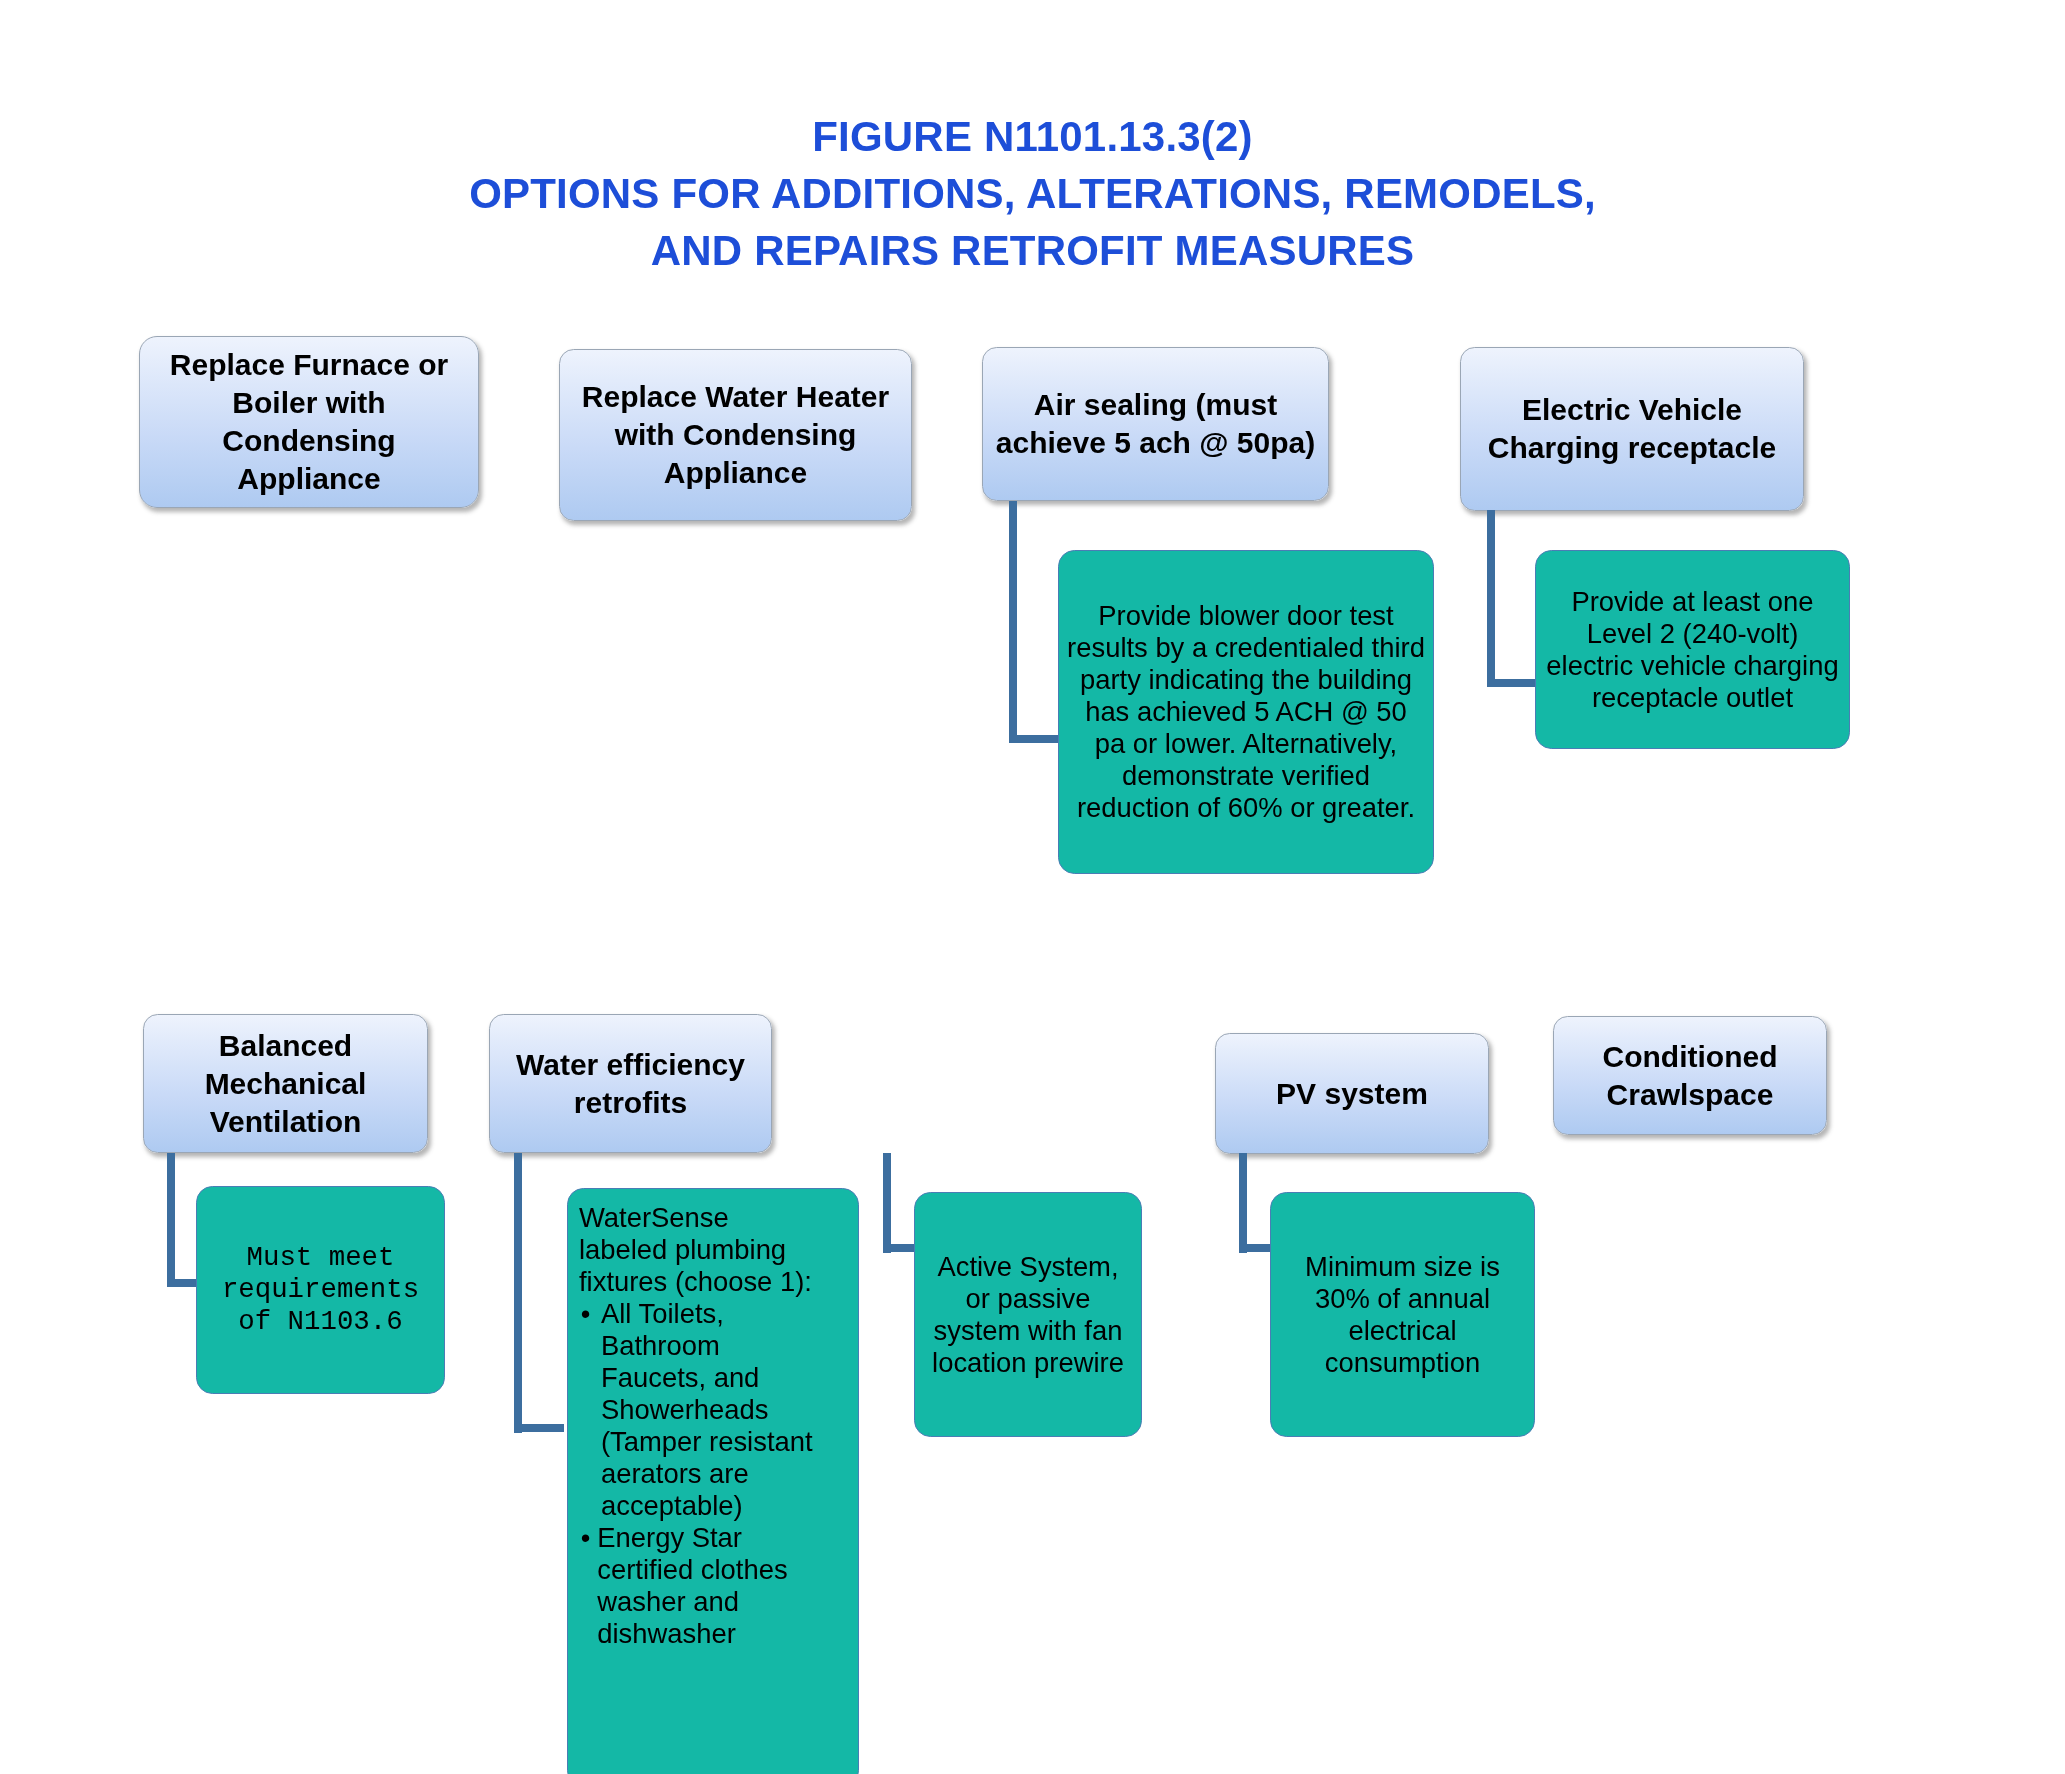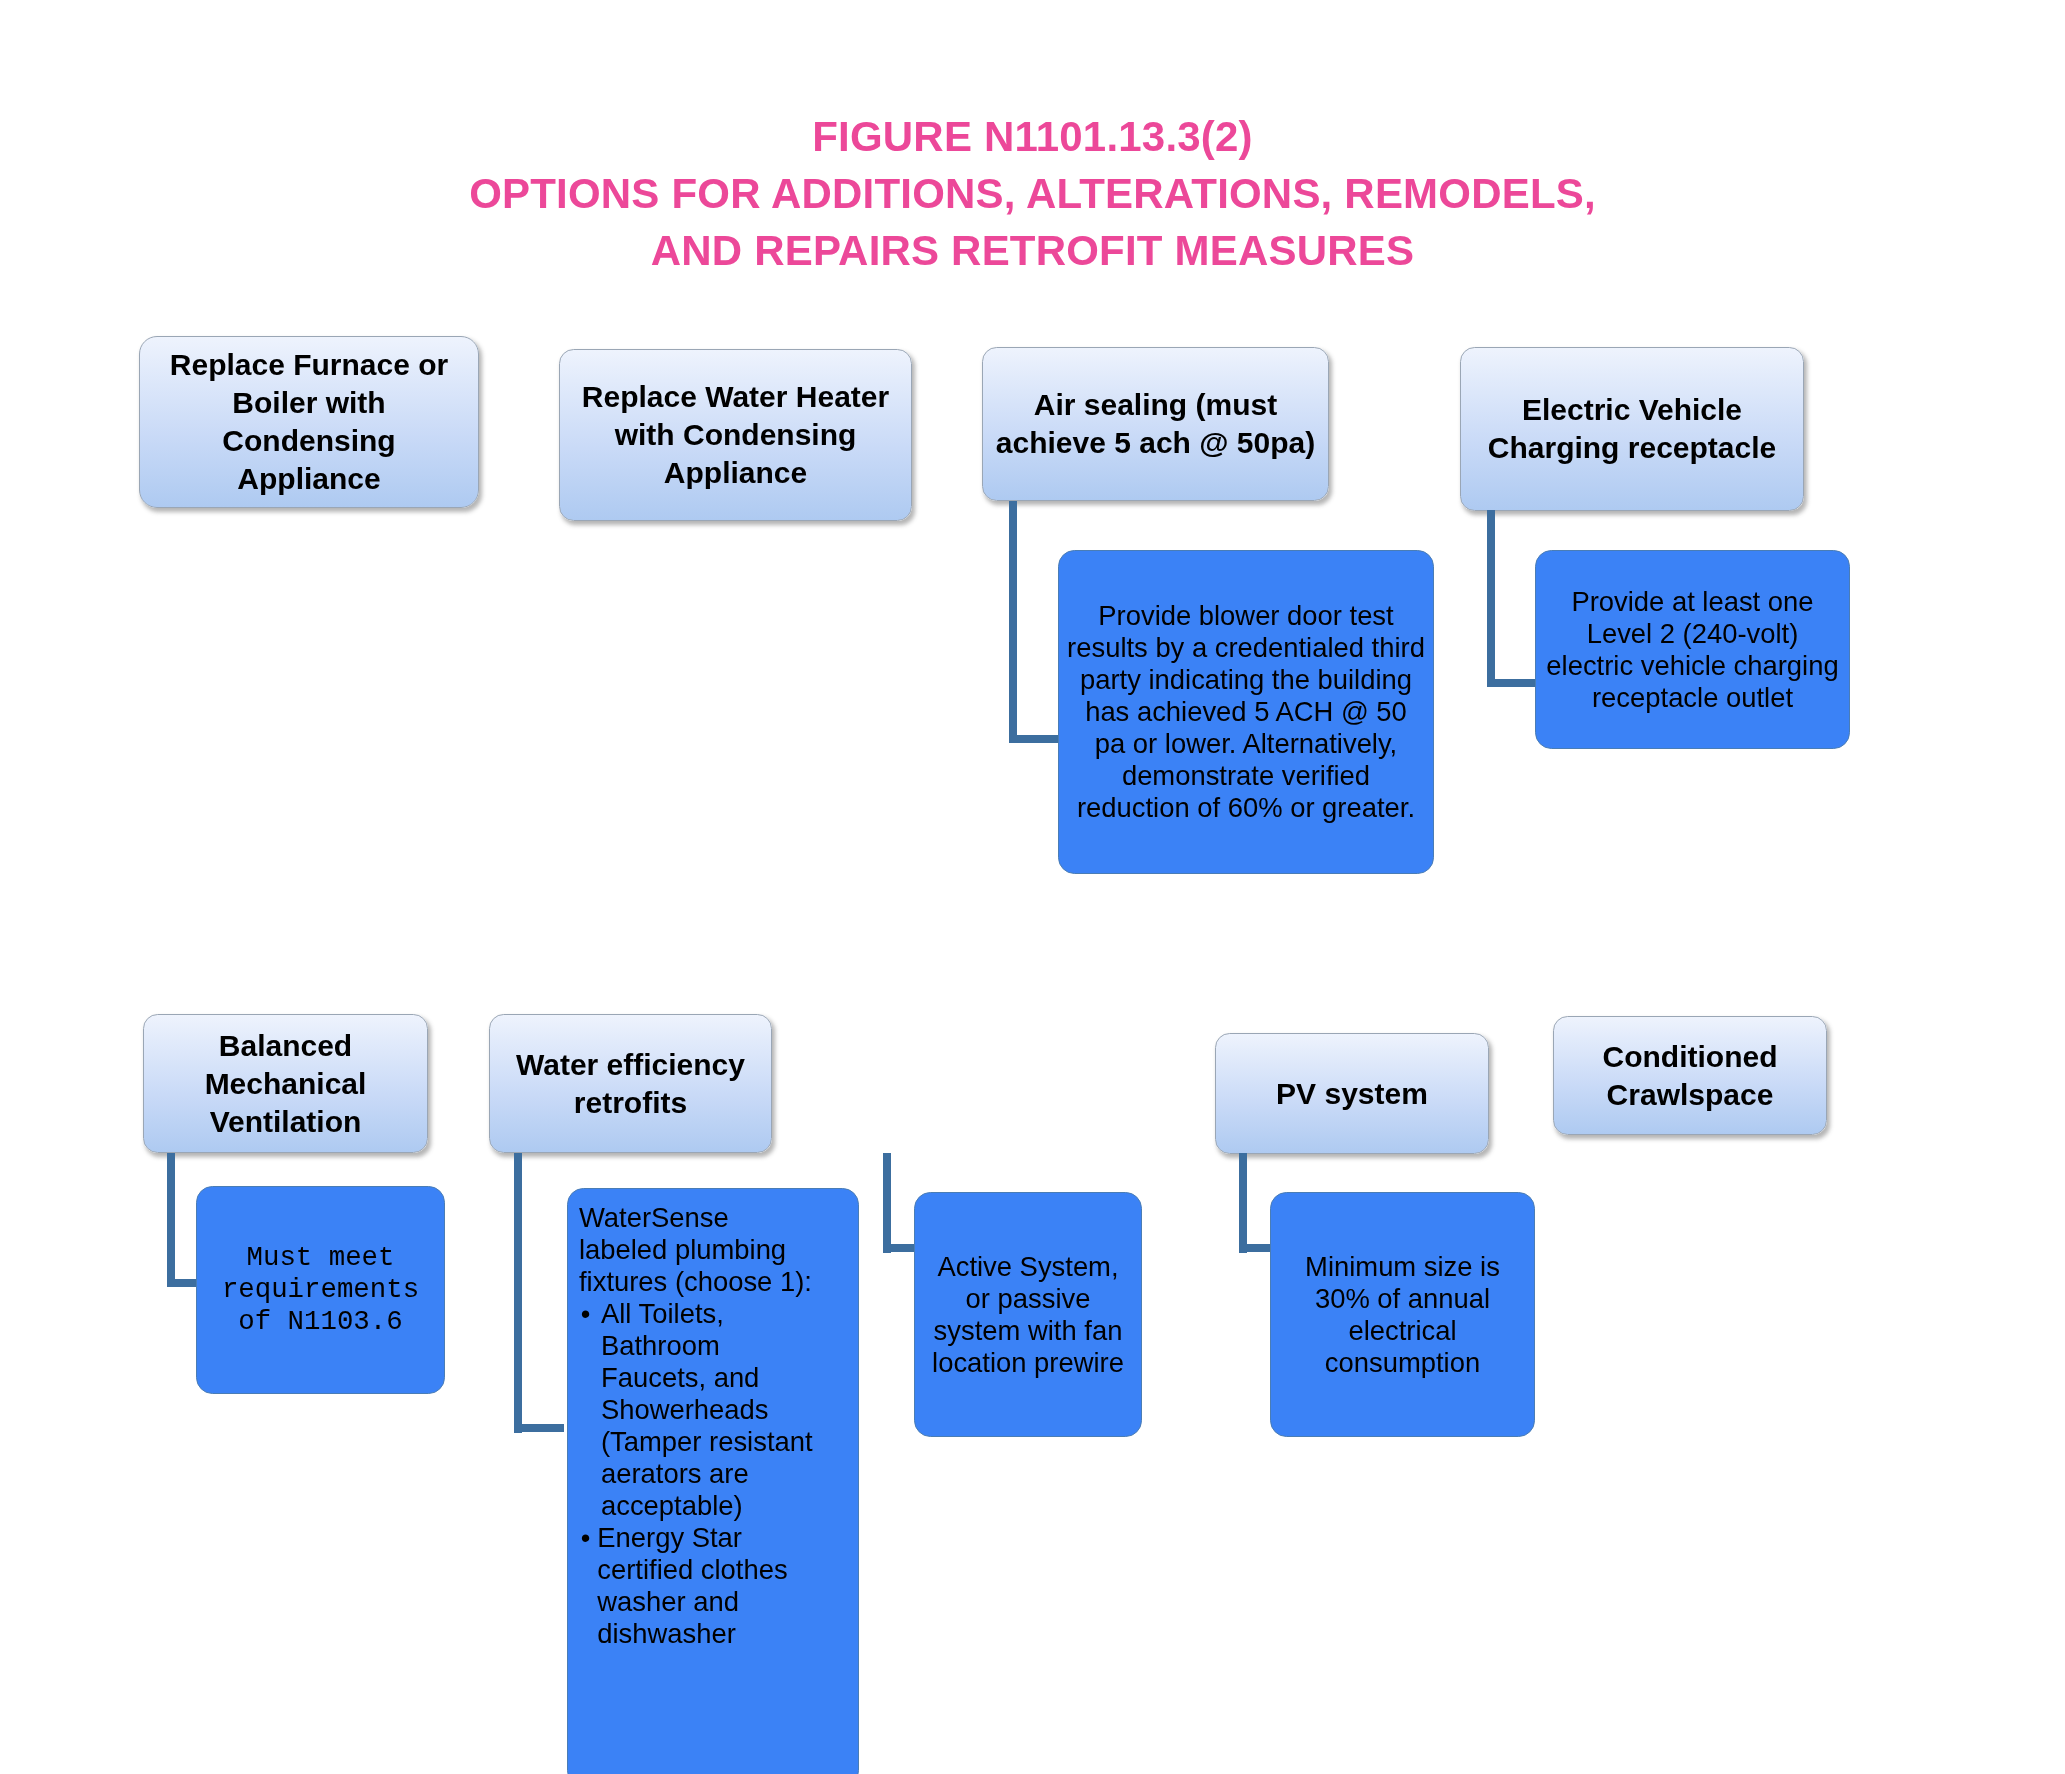--- a/index.html
+++ b/index.html
@@ -13,21 +13,21 @@
   #canvas{position:absolute;left:0;top:0;width:2065px;height:1774px;}
 
   
   .title{
     position:absolute;
     left:0;top:108px;width:2065px;
     text-align:center;
     font-weight:bold;
     font-size:42px;
     line-height:57px;
-    color:#ec4899;
+    color:#1d4ed8;
     letter-spacing:0.2px;
   }
   .title div{white-space:nowrap;}
 
   
   .node{
     position:absolute;
     box-sizing:border-box;
     border:0.9px solid #9aa6b5;
     border-radius:14.6px;
@@ -43,21 +43,21 @@
     line-height:38px;
     padding:5.5px 9.1px;
   }
 
   
   .detail{
     position:absolute;
     box-sizing:border-box;
     border:1.8px solid #4a7db5;
     border-radius:16.4px;
-    background:#3b82f6;
+    background:#14b8a6;
     color:#000000;
     font-size:27.4px;
     line-height:32px;
     display:flex;
     align-items:center;
     justify-content:center;
     text-align:center;
     padding:5.5px 7.3px;
   }
   .detail.left-align{

